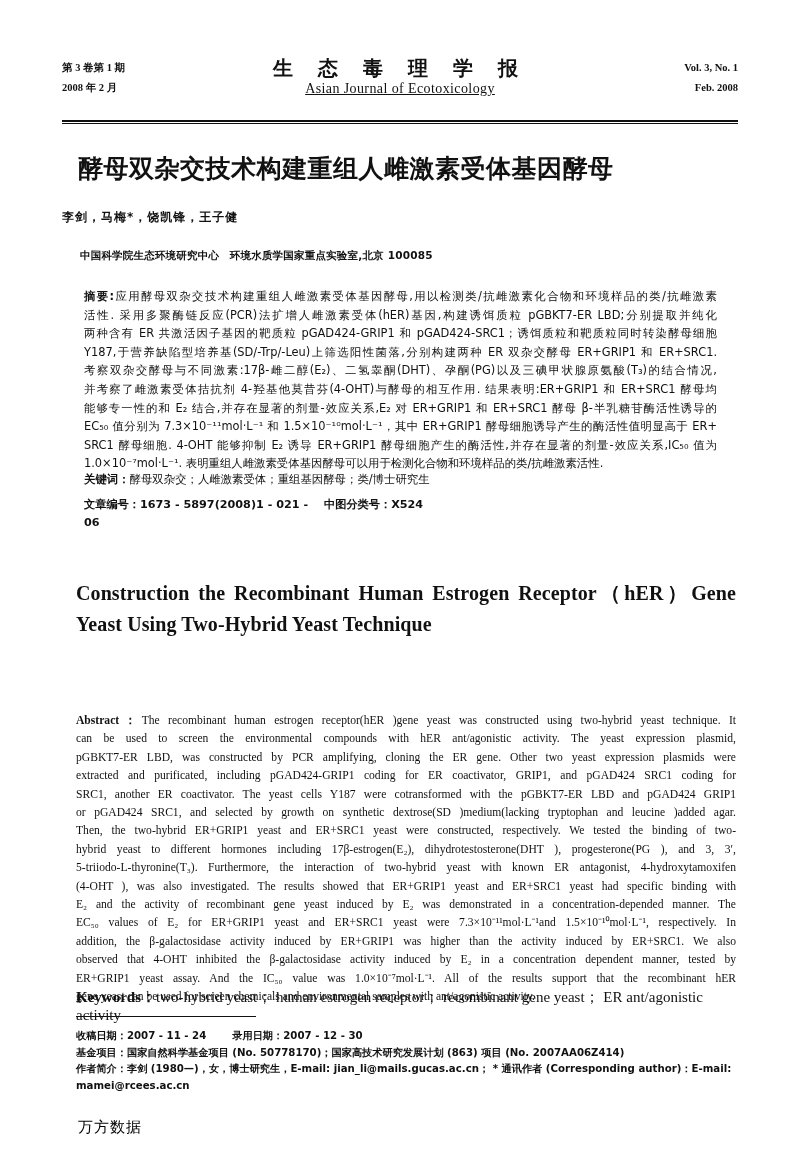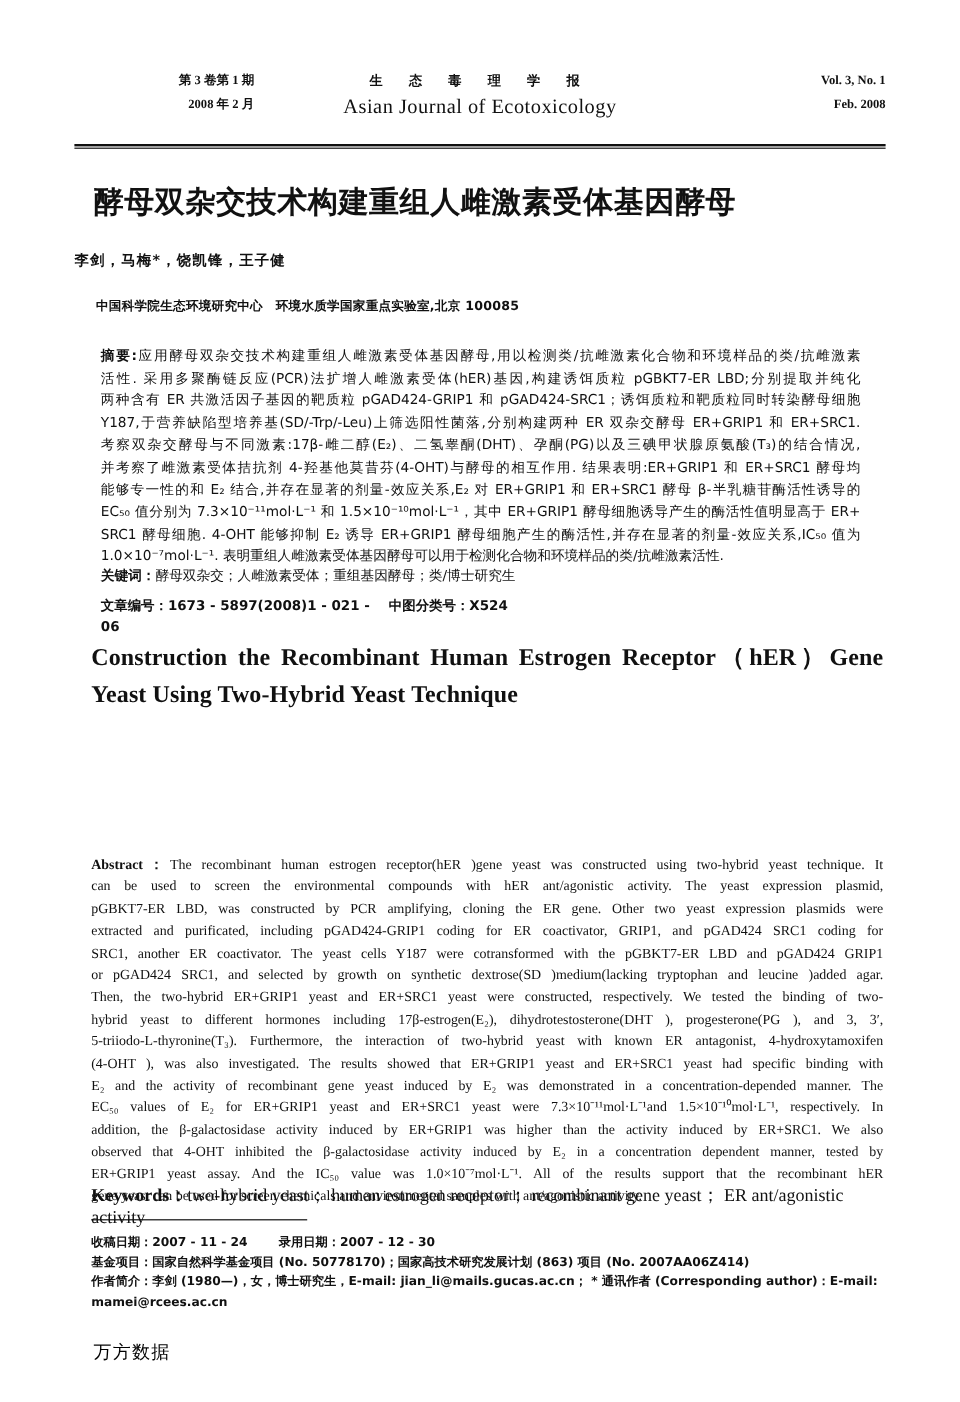--- a/index.html
+++ b/index.html
@@ -33,35 +33,36 @@
     display: flex;
     align-items: flex-start;
     justify-content: space-between;
   }
   .mast-col {
     font-size: 10.5px;
     line-height: 20px;
     font-weight: bold;
     white-space: nowrap;
   }
-  .mast-col.left { text-align: right; width: 150px; }
+  .mast-col.left { text-align: left; width: 150px; }
   .mast-col.right { text-align: right; width: 150px; }
   .mast-center { text-align: center; flex: 1; }
   .journal-cn {
-    font-size: 11px;
+    font-size: 20px;
     font-weight: bold;
     letter-spacing: 9px;
     line-height: 20px;
     font-family: "DejaVu Sans", "Liberation Sans", sans-serif;
   }
   .journal-en {
-    font-size: 17px;
+    font-size: 14px;
     line-height: 21px;
     font-family: "Liberation Serif", serif;
     letter-spacing: 0.4px;
+    text-decoration: underline;
   }
 
   .rule-double {
     position: absolute;
     left: 62px;
     top: 120px;
     width: 676px;
     height: 4px;
   }
   .rule-double .r1 {
@@ -157,21 +158,21 @@
     left: 76px;
     top: 533px;
     width: 660px;
     font-family: "Liberation Serif", "DejaVu Serif", serif;
     font-size: 20px;
     font-weight: bold;
     line-height: 31px;
     text-align: justify;
     letter-spacing: 0.1px;
   }
-  .en-title .l1 { text-align: justify; text-align-last: justify; }
+  .en-title .l1 { text-align: justify; text-align-last: justify; margin-top: 45px; }
   .en-authors {
     position: absolute;
     left: 76px;
     top: 621px;
     width: 660px;
     font-family: "Liberation Serif", serif;
     font-size: 15px;
     line-height: 22px;
   }
   .en-affil {

